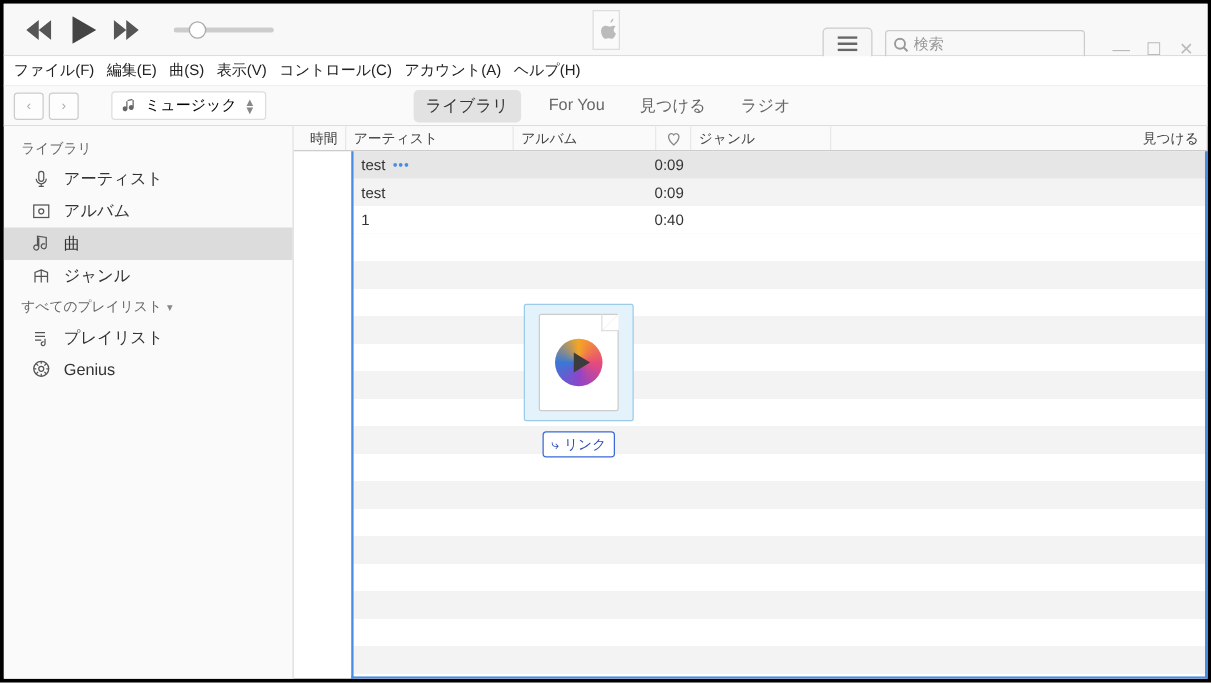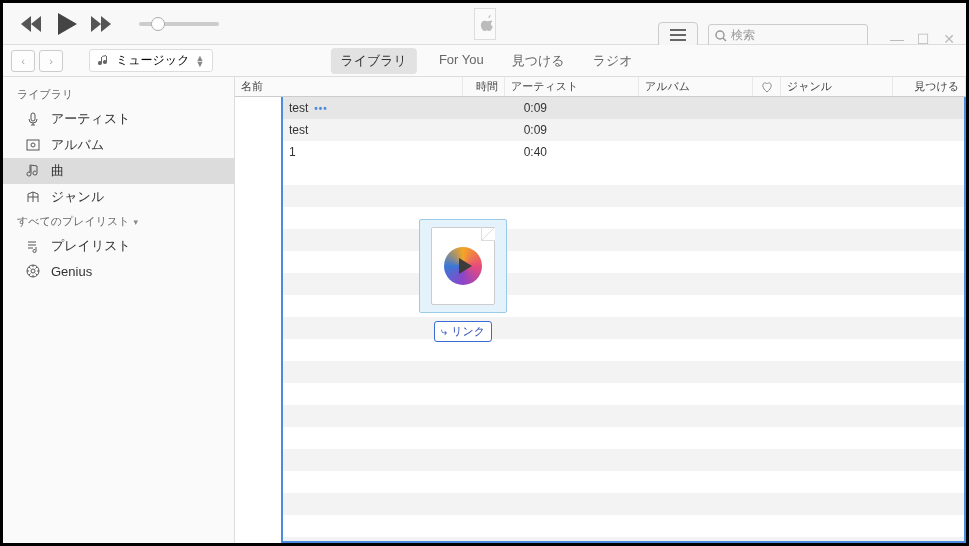--- a/index.html
+++ b/index.html
@@ -117,20 +117,29 @@
         <span>検索</span>
       </div>
       <div class="titlebar-btns">
         <div class="titlebar-btn">—</div>
         <div class="titlebar-btn">☐</div>
         <div class="titlebar-btn">✕</div>
       </div>
     </div>
   </div>
 
+  <div class="menu-bar" id="menu-bar">
+      <span class="menu-item">ファイル(F)</span>
+      <span class="menu-item">編集(E)</span>
+      <span class="menu-item">曲(S)</span>
+      <span class="menu-item">表示(V)</span>
+      <span class="menu-item">コントロール(C)</span>
+      <span class="menu-item">アカウント(A)</span>
+      <span class="menu-item">ヘルプ(H)</span>
+    </div>
 
   <div class="nav-row">
     <div class="nav-arrows">
       <div class="arrow-btn">‹</div>
       <div class="arrow-btn">›</div>
     </div>
     <div class="source-select">
       <svg viewBox="0 0 12 12">
           <path d="M4 1v7a2 2 0 1 1-1-1.7V2l6-1v6a2 2 0 1 1-1-1.7V0z"></path>
         </svg>
@@ -195,21 +204,20 @@
               <circle cx="8" cy="8" r="6" fill="none" stroke="#555"></circle>
               <path d="M8 2v2M8 12v2M2 8h2M12 8h2M4 4l1.5 1.5M12 12l-1.5-1.5M4 12l1.5-1.5M12 4l-1.5 1.5" stroke="#555"></path>
             </svg>
             <span>Genius</span>
           </div>
         </div>
     </div>
 
     <div class="content">
       <div class="col-headers">
-        <div class="col col-name">名前</div>
         <div class="col col-time">時間</div>
         <div class="col col-artist">アーティスト</div>
         <div class="col col-album">アルバム</div>
         <div class="col col-heart">
             <svg width="12" height="12" viewBox="0 0 12 12">
               <path d="M6 11C1 7 1 3 3.5 2 5 1.5 6 3 6 3s1-1.5 2.5-1C11 3 11 7 6 11z" fill="none" stroke="#888"></path>
             </svg>
           </div>
         <div class="col col-genre">ジャンル</div>
         <div class="col col-plays">見つける</div>

